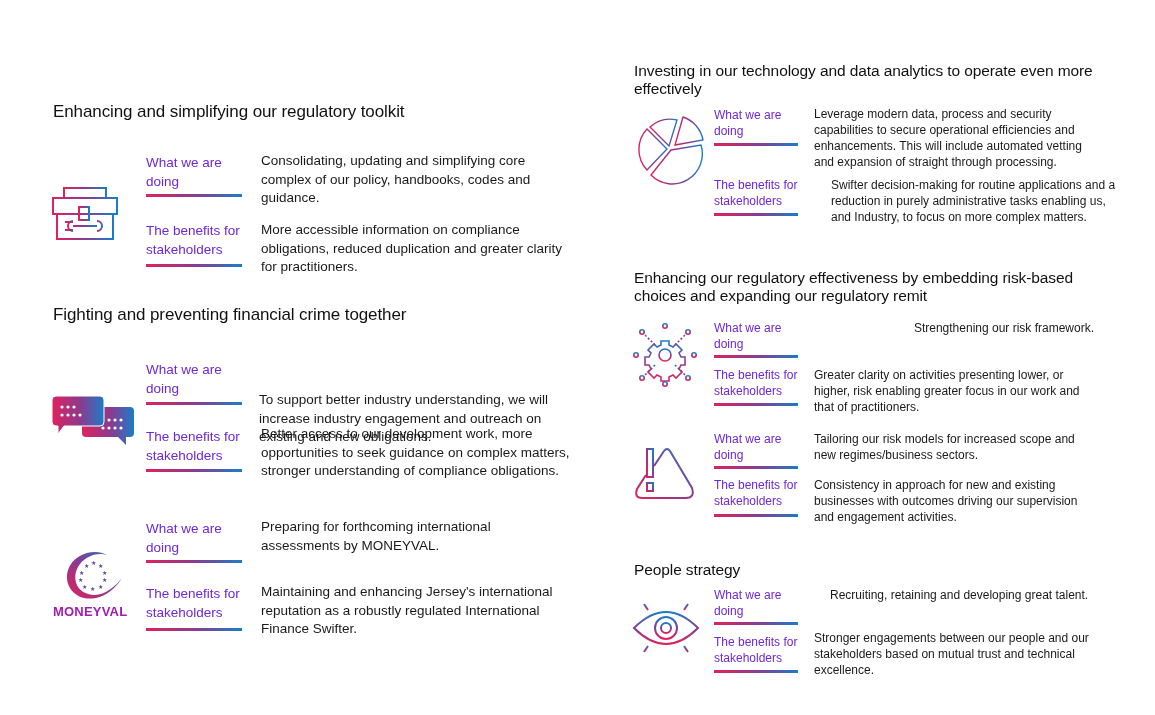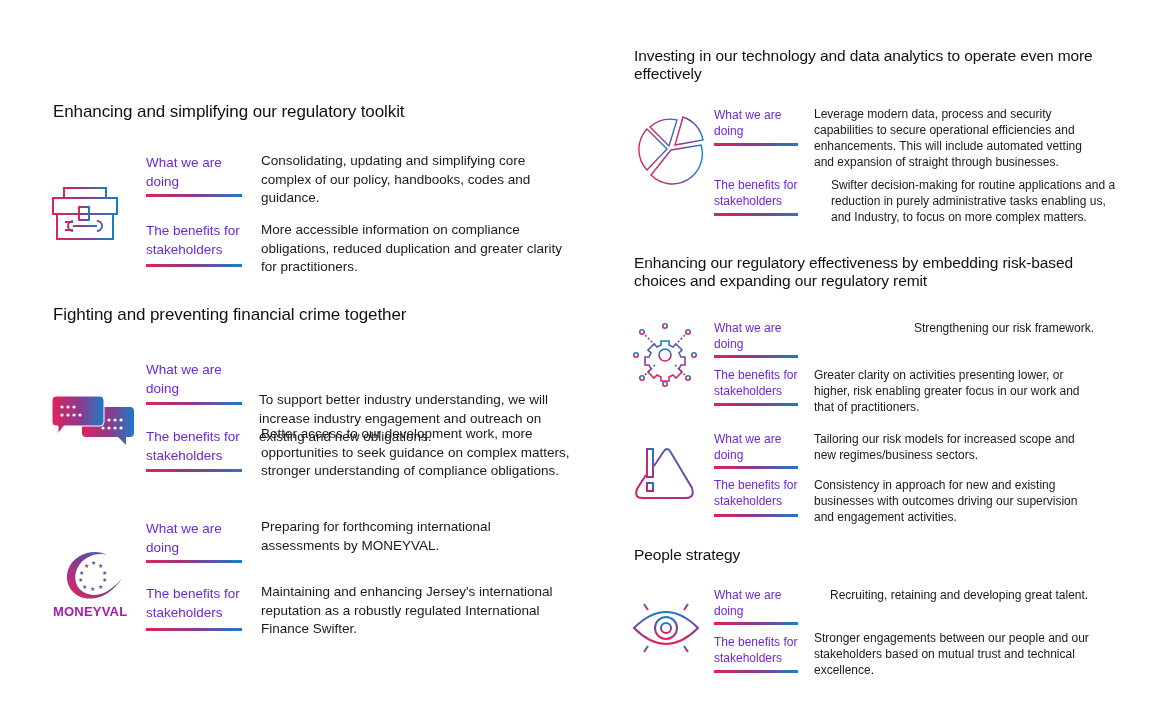--- a/index.html
+++ b/index.html
@@ -1,20 +1,20 @@
 <!DOCTYPE html>
 <html><head>
 <meta charset="utf-8">
 <style>
   * { box-sizing: border-box; margin: 0; padding: 0; }
   html, body { width: 1155px; height: 715px; background: #ffffff; overflow: hidden; }
   body { position: relative; font-family: "Liberation Sans", sans-serif; color: #1a1a1a; }
 
   .h { position: absolute; font-size: 17px; line-height: 19px; color: #111; font-weight: normal; letter-spacing: -0.1px; }
-  .h.r { font-size: 15.5px; line-height: 18px; width: 470px; }
+  .h.r { font-size: 15.5px; line-height: 18px; width: 470px; margin-top: 15px; }
 
   .lbl { position: absolute; font-size: 13.5px; line-height: 19px; color: #6d28d9; width: 100px; }
   .lbl.r { font-size: 12px; line-height: 16px; }
   .txt { position: absolute; font-size: 13.5px; line-height: 18.5px; color: #1a1a1a; }
   .txt.r { font-size: 12px; line-height: 16px; }
 
   .bar { position: absolute; height: 3px; width: 96px; background: linear-gradient(90deg, #e0225c 0%, #8a3b8f 50%, #1b7cc8 100%); }
   .bar.r { width: 84px; }
 
   .icon { position: absolute; }
@@ -142,21 +142,21 @@
   <g fill="none" stroke="url(#gp)" stroke-width="1.4">
     <path d="M14 55 L34 34 L14 14 A30 30 0 0 0 14 55 Z"></path>
     <path d="M17 12 L36 31 L44 5 A30 30 0 0 0 17 12 Z"></path>
     <path d="M50 2 L42 30 L70 25 A30 30 0 0 0 50 2 Z"></path>
     <path d="M38 35 L68 30 A30 30 0 0 1 18 60 Z"></path>
   </g>
 </svg>
 
 <div class="lbl r" style="left:714px;top:107px;">What we are doing</div>
 <div class="bar r" style="left:714px;top:143px;"></div>
-<div class="txt r" style="left:814px;top:106px;width:280px;">Leverage modern data, process and security capabilities to secure operational efficiencies and enhancements. This will include automated vetting and expansion of straight through businesses.</div>
+<div class="txt r" style="left:814px;top:106px;width:280px;">Leverage modern data, process and security capabilities to secure operational efficiencies and enhancements. This will include automated vetting and expansion of straight through processing.</div>
 
 <div class="lbl r" style="left:714px;top:177px;">The benefits for stakeholders</div>
 <div class="bar r" style="left:714px;top:213px;"></div>
 <div class="txt r" style="left:814px;top:177px;width:285px;margin-left:17px;">Swifter decision-making for routine applications and a reduction in purely administrative tasks enabling us, and Industry, to focus on more complex matters.</div>
 
 <div class="h r" style="left:634px;top:254px;">Enhancing our regulatory effectiveness by embedding risk-based choices and expanding our regulatory remit</div>
 
 <svg class="icon" style="left:632px;top:322px;" width="66" height="66" viewBox="0 0 66 66">
   <defs>
     <linearGradient id="gg" x1="0" y1="0" x2="0" y2="1">

